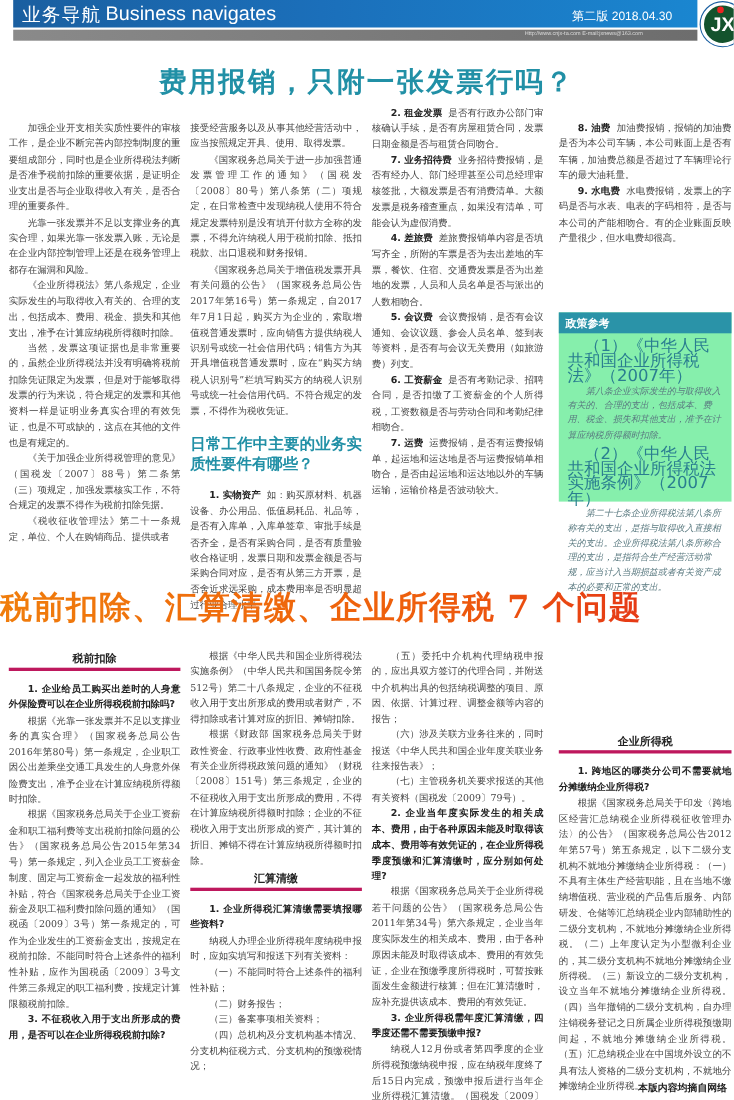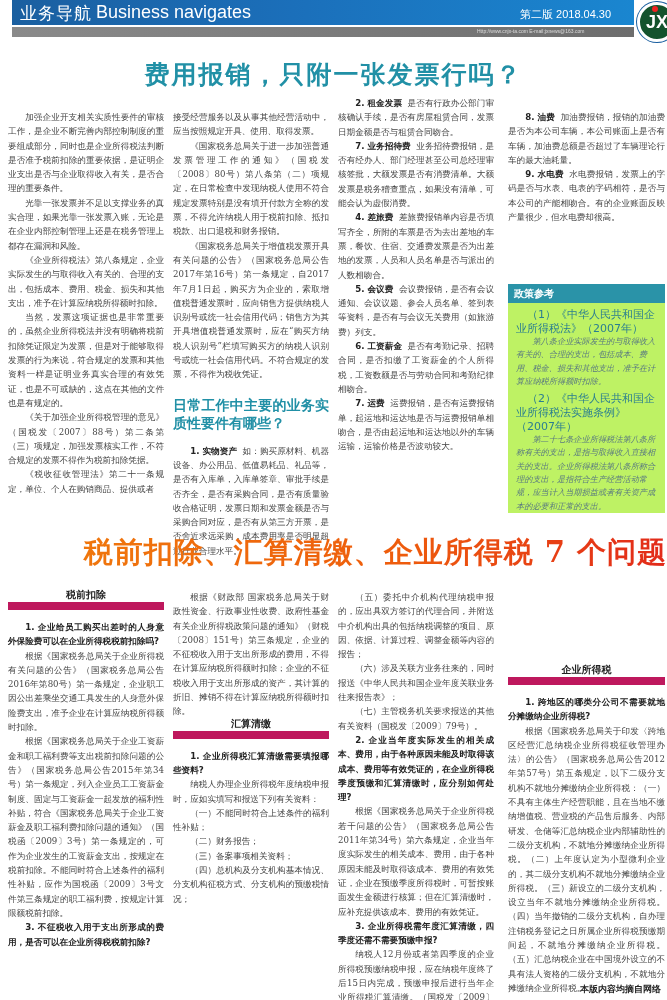--- a/index.html
+++ b/index.html
@@ -22,34 +22,34 @@
   .masthead .logo .dot { position:absolute; left:12px; top:1px; width:6px; height:6px; border-radius:50%; background:#e22; }
 
   .headline1 { position:absolute; left:0; top:58px; width:667px; text-align:center;
     font-family:"DejaVu Sans",sans-serif; font-weight:bold; font-size:25px; color:#2190a6; letter-spacing:2px; }
 
   .col { position:absolute; font-size:8.6px; line-height:14.3px; color:#444; text-align:justify; }
   .col p { text-indent:2em; }
   .col p.noind { text-indent:0; }
   .b { font-family:"DejaVu Sans",sans-serif; font-weight:bold; color:#222; }
 
-  .sub-heading { font-family:Liberation Sans, sans-serif; font-weight:bold; color:#2190a6; font-size:14px; line-height:18px; margin:14px 0 12px 0; text-indent:0 !important; }
+  .sub-heading { font-family:Liberation Mono, monospace; font-weight:bold; color:#2190a6; font-size:14px; line-height:18px; margin:14px 0 12px 0; text-indent:0 !important; }
 
-  .policy { position:absolute; left:508px; top:284px; width:157px; height:229px; background:#bef264; }
+  .policy { position:absolute; left:508px; top:284px; width:157px; height:172px; background:#86efac; }
   .policy .ph { background:#2a93a8; color:#fff; font-family:"DejaVu Sans",sans-serif; font-weight:bold; font-size:10px; padding:3px 6px; height:19px; }
   .policy .pb { padding:5px 8px 0 8px; font-size:8.2px; line-height:13.3px; color:#556; }
-  .policy .pt { font-family:"DejaVu Sans",sans-serif; color:#2a7e90; font-size:11px; line-height:13.6px; text-indent:1em; }
+  .policy .pt { font-family:"DejaVu Sans",sans-serif; color:#2a7e90; font-size:15px; line-height:13.6px; text-indent:1em; }
   .policy .px { text-indent:2em; margin-bottom:4px; font-style:italic; color:#5a7a80; }
 
-  .headline2 { position:absolute; left:0; top:533px; width:667px; text-align:right;
+  .headline2 { position:absolute; left:0; top:533px; width:667px; text-align:left;
     font-family:"DejaVu Serif",serif; font-weight:bold; font-size:29px;
     background:linear-gradient(90deg,#f07d0c 0%,#ee5c0c 60%,#e22a1a 100%);
     -webkit-background-clip:text; background-clip:text; color:transparent; letter-spacing:1px; }
 
-  .section-bar { position:relative; height:20px; border-bottom:8px solid #be185d; margin-bottom:10px; }
+  .section-bar { position:relative; height:20px; border-bottom:3px solid #be185d; margin-bottom:10px; }
   .section-bar span { position:absolute; left:0; right:0; bottom:0; text-align:center; font-family:"DejaVu Sans",sans-serif; font-weight:bold; font-size:10px; color:#222; line-height:15px; }
 
   .footer-note { position:absolute; right:6px; top:983px; font-family:"DejaVu Sans",sans-serif; font-weight:bold; font-size:9px; color:#222; }
 </style>
 </head>
 <body>
 
 <div class="masthead">
   <div class="bar"></div>
   <div class="sub"></div>
@@ -103,26 +103,27 @@
   </div>
 </div>
 
 <div class="headline2">税前扣除、汇算清缴、企业所得税 7 个问题</div>
 
 <div class="col" style="left:8px; top:590px; width:156px;">
   <div class="section-bar">
       <span>税前扣除</span>
     </div>
   <p class="b">1. 企业给员工购买出差时的人身意外保险费可以在企业所得税税前扣除吗?</p>
-  <p>根据《国家税务总局关于企业所得税有关问题的公告》（国家税务总局公告2016年第80号）第一条规定，企业职工因公出差乘坐交通工具发生的人身意外保险费支出，准予企业在计算应纳税所得额时扣除。</p>
+  <p>根据《光靠一张发票并不足以支撑业务的真实合理》（国家税务总局公告2016年第80号）第一条规定，企业职工因公出差乘坐交通工具发生的人身意外保险费支出，准予企业在计算应纳税所得额时扣除。</p>
   <p>根据《国家税务总局关于企业工资薪金和职工福利费等支出税前扣除问题的公告》（国家税务总局公告2015年第34号）第一条规定，列入企业员工工资薪金制度、固定与工资薪金一起发放的福利性补贴，符合《国家税务总局关于企业工资薪金及职工福利费扣除问题的通知》（国税函〔2009〕3号）第一条规定的，可作为企业发生的工资薪金支出，按规定在税前扣除。不能同时符合上述条件的福利性补贴，应作为国税函〔2009〕3号文件第三条规定的职工福利费，按规定计算限额税前扣除。</p>
   <p class="b">3. 不征税收入用于支出所形成的费用，是否可以在企业所得税税前扣除?</p>
 </div>
 
 <div class="col" style="left:173px; top:590px; width:156px;">
+  <p>根据《中华人民共和国企业所得税法实施条例》（中华人民共和国国务院令第512号）第二十八条规定，企业的不征税收入用于支出所形成的费用或者财产，不得扣除或者计算对应的折旧、摊销扣除。</p>
   <p>根据《财政部 国家税务总局关于财政性资金、行政事业性收费、政府性基金有关企业所得税政策问题的通知》（财税〔2008〕151号）第三条规定，企业的不征税收入用于支出所形成的费用，不得在计算应纳税所得额时扣除；企业的不征税收入用于支出所形成的资产，其计算的折旧、摊销不得在计算应纳税所得额时扣除。</p>
   <div class="section-bar" style="">
       <span>汇算清缴</span>
     </div>
   <p class="b">1. 企业所得税汇算清缴需要填报哪些资料?</p>
   <p>纳税人办理企业所得税年度纳税申报时，应如实填写和报送下列有关资料：</p>
   <p>（一）不能同时符合上述条件的福利性补贴；</p>
   <p>（二）财务报告；</p>
   <p>（三）备案事项相关资料；</p>
   <p>（四）总机构及分支机构基本情况、分支机构征税方式、分支机构的预缴税情况；</p>

